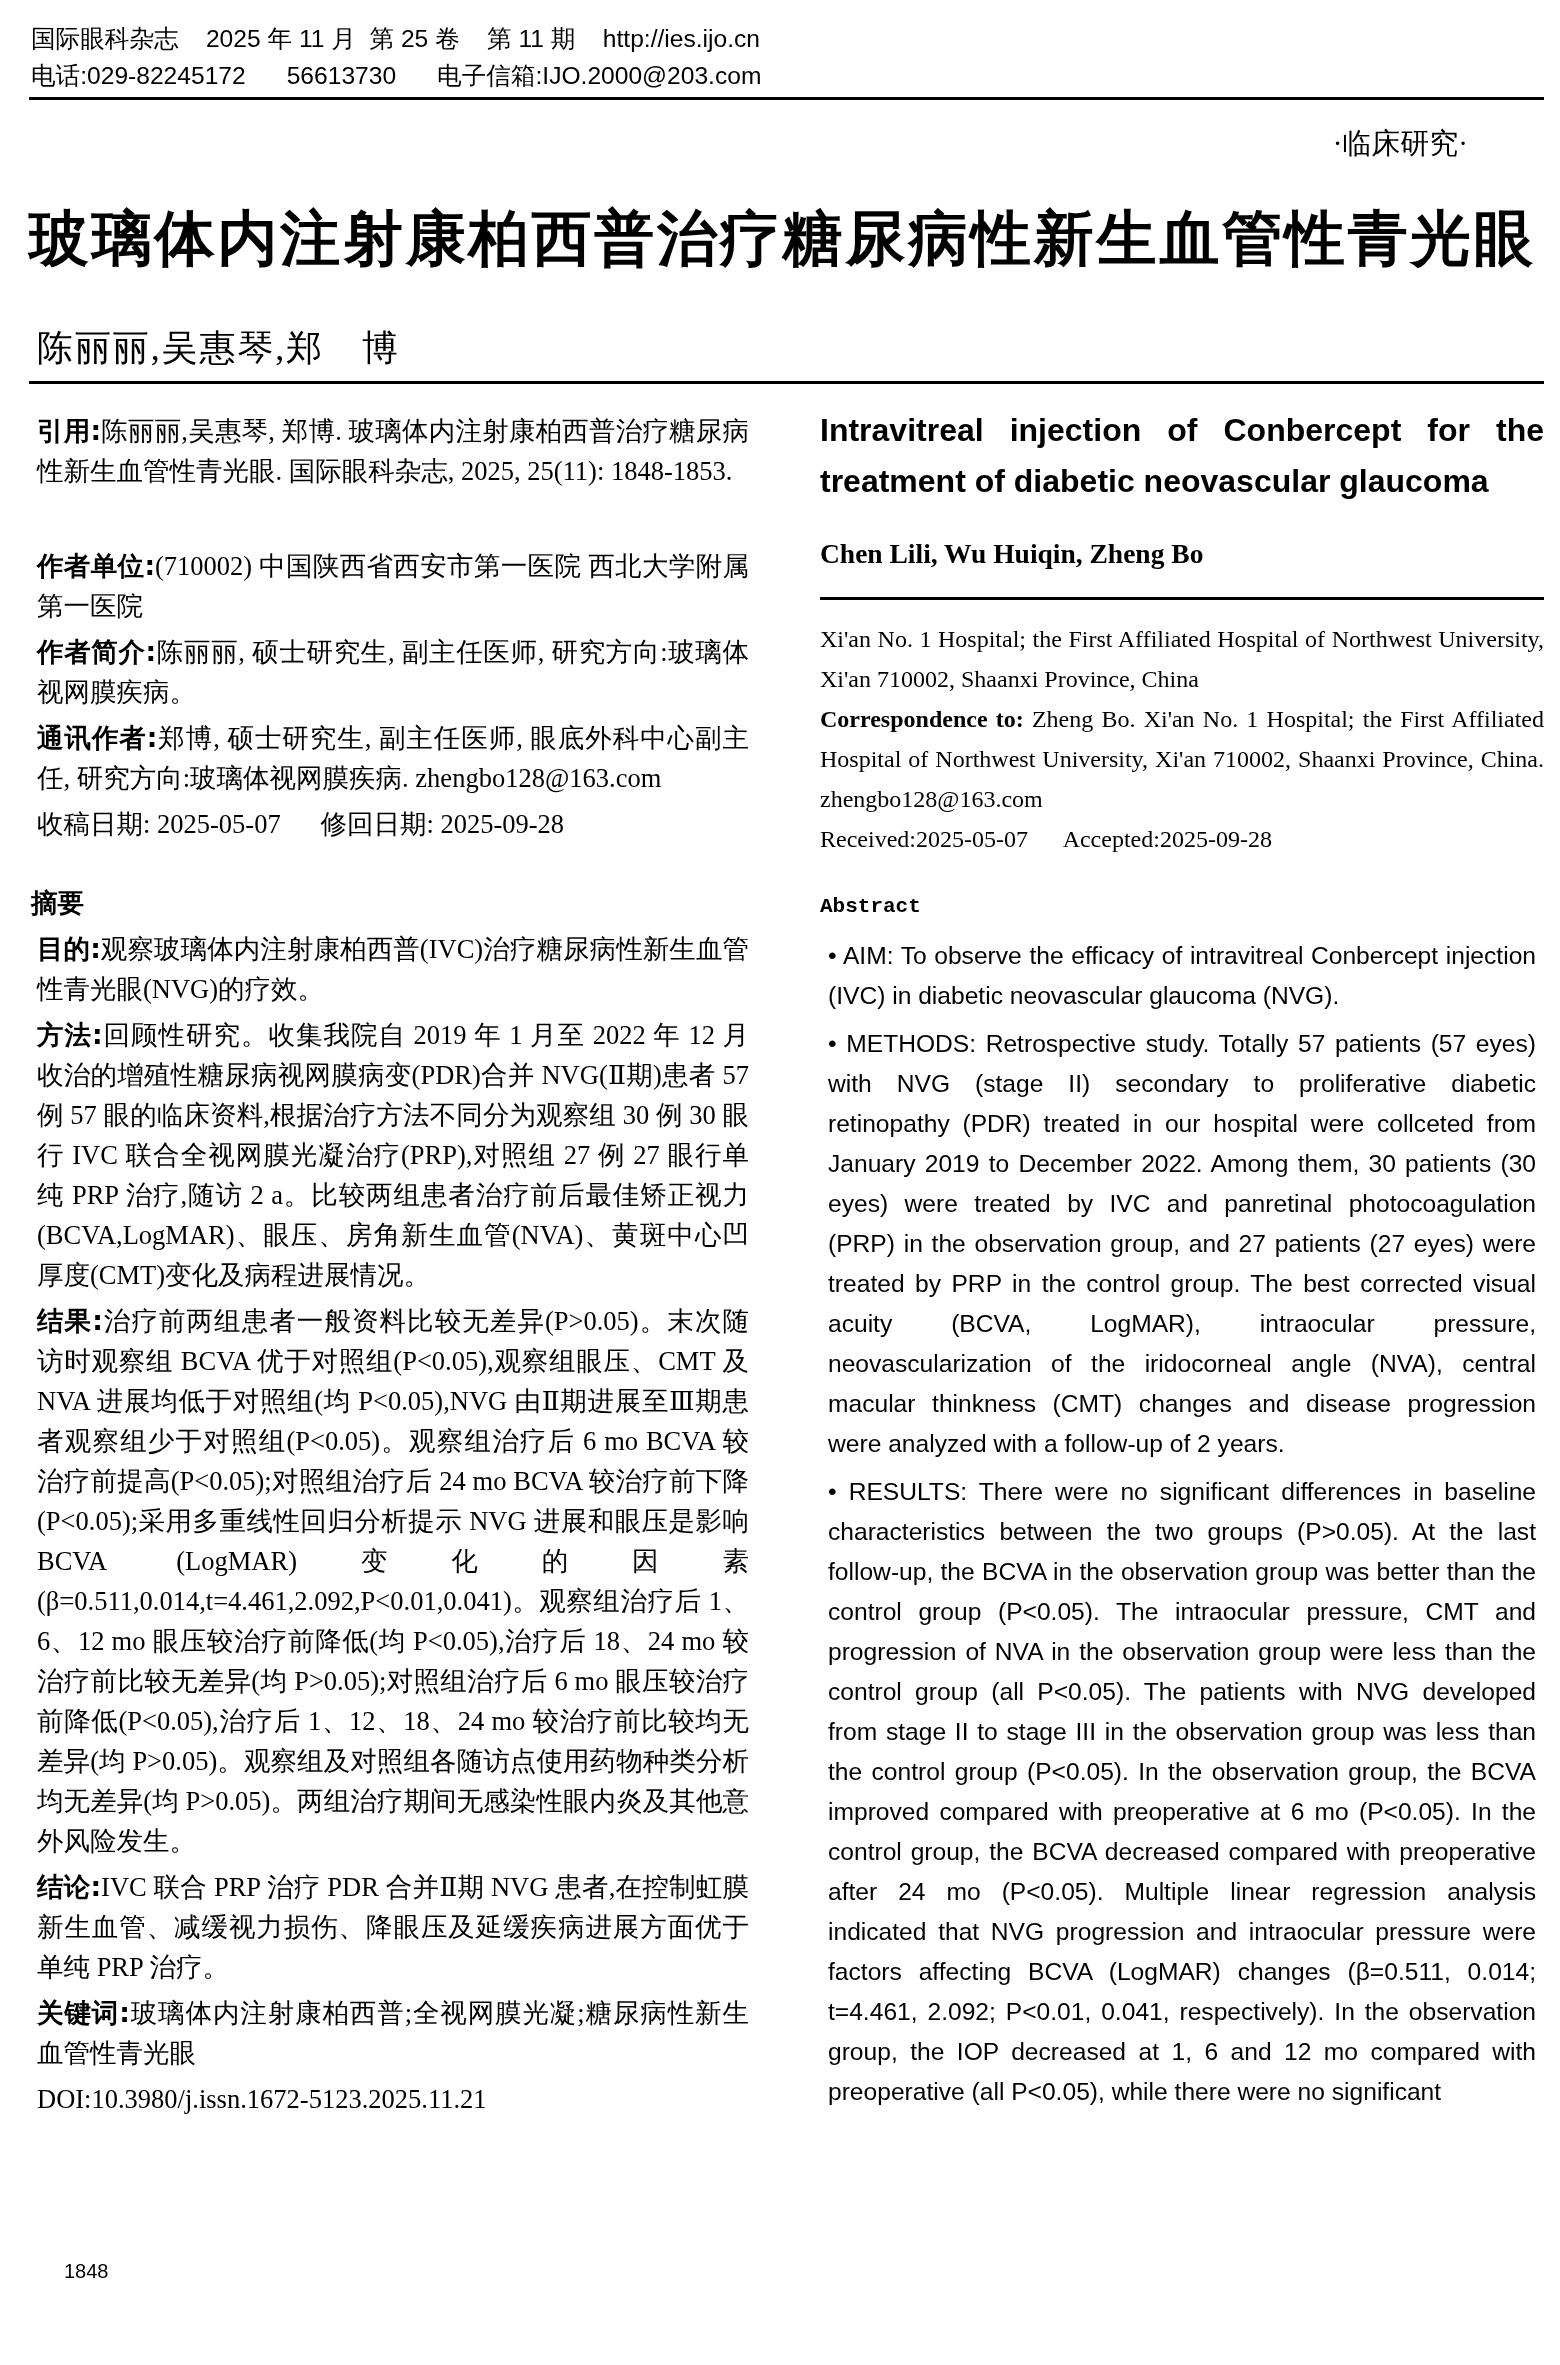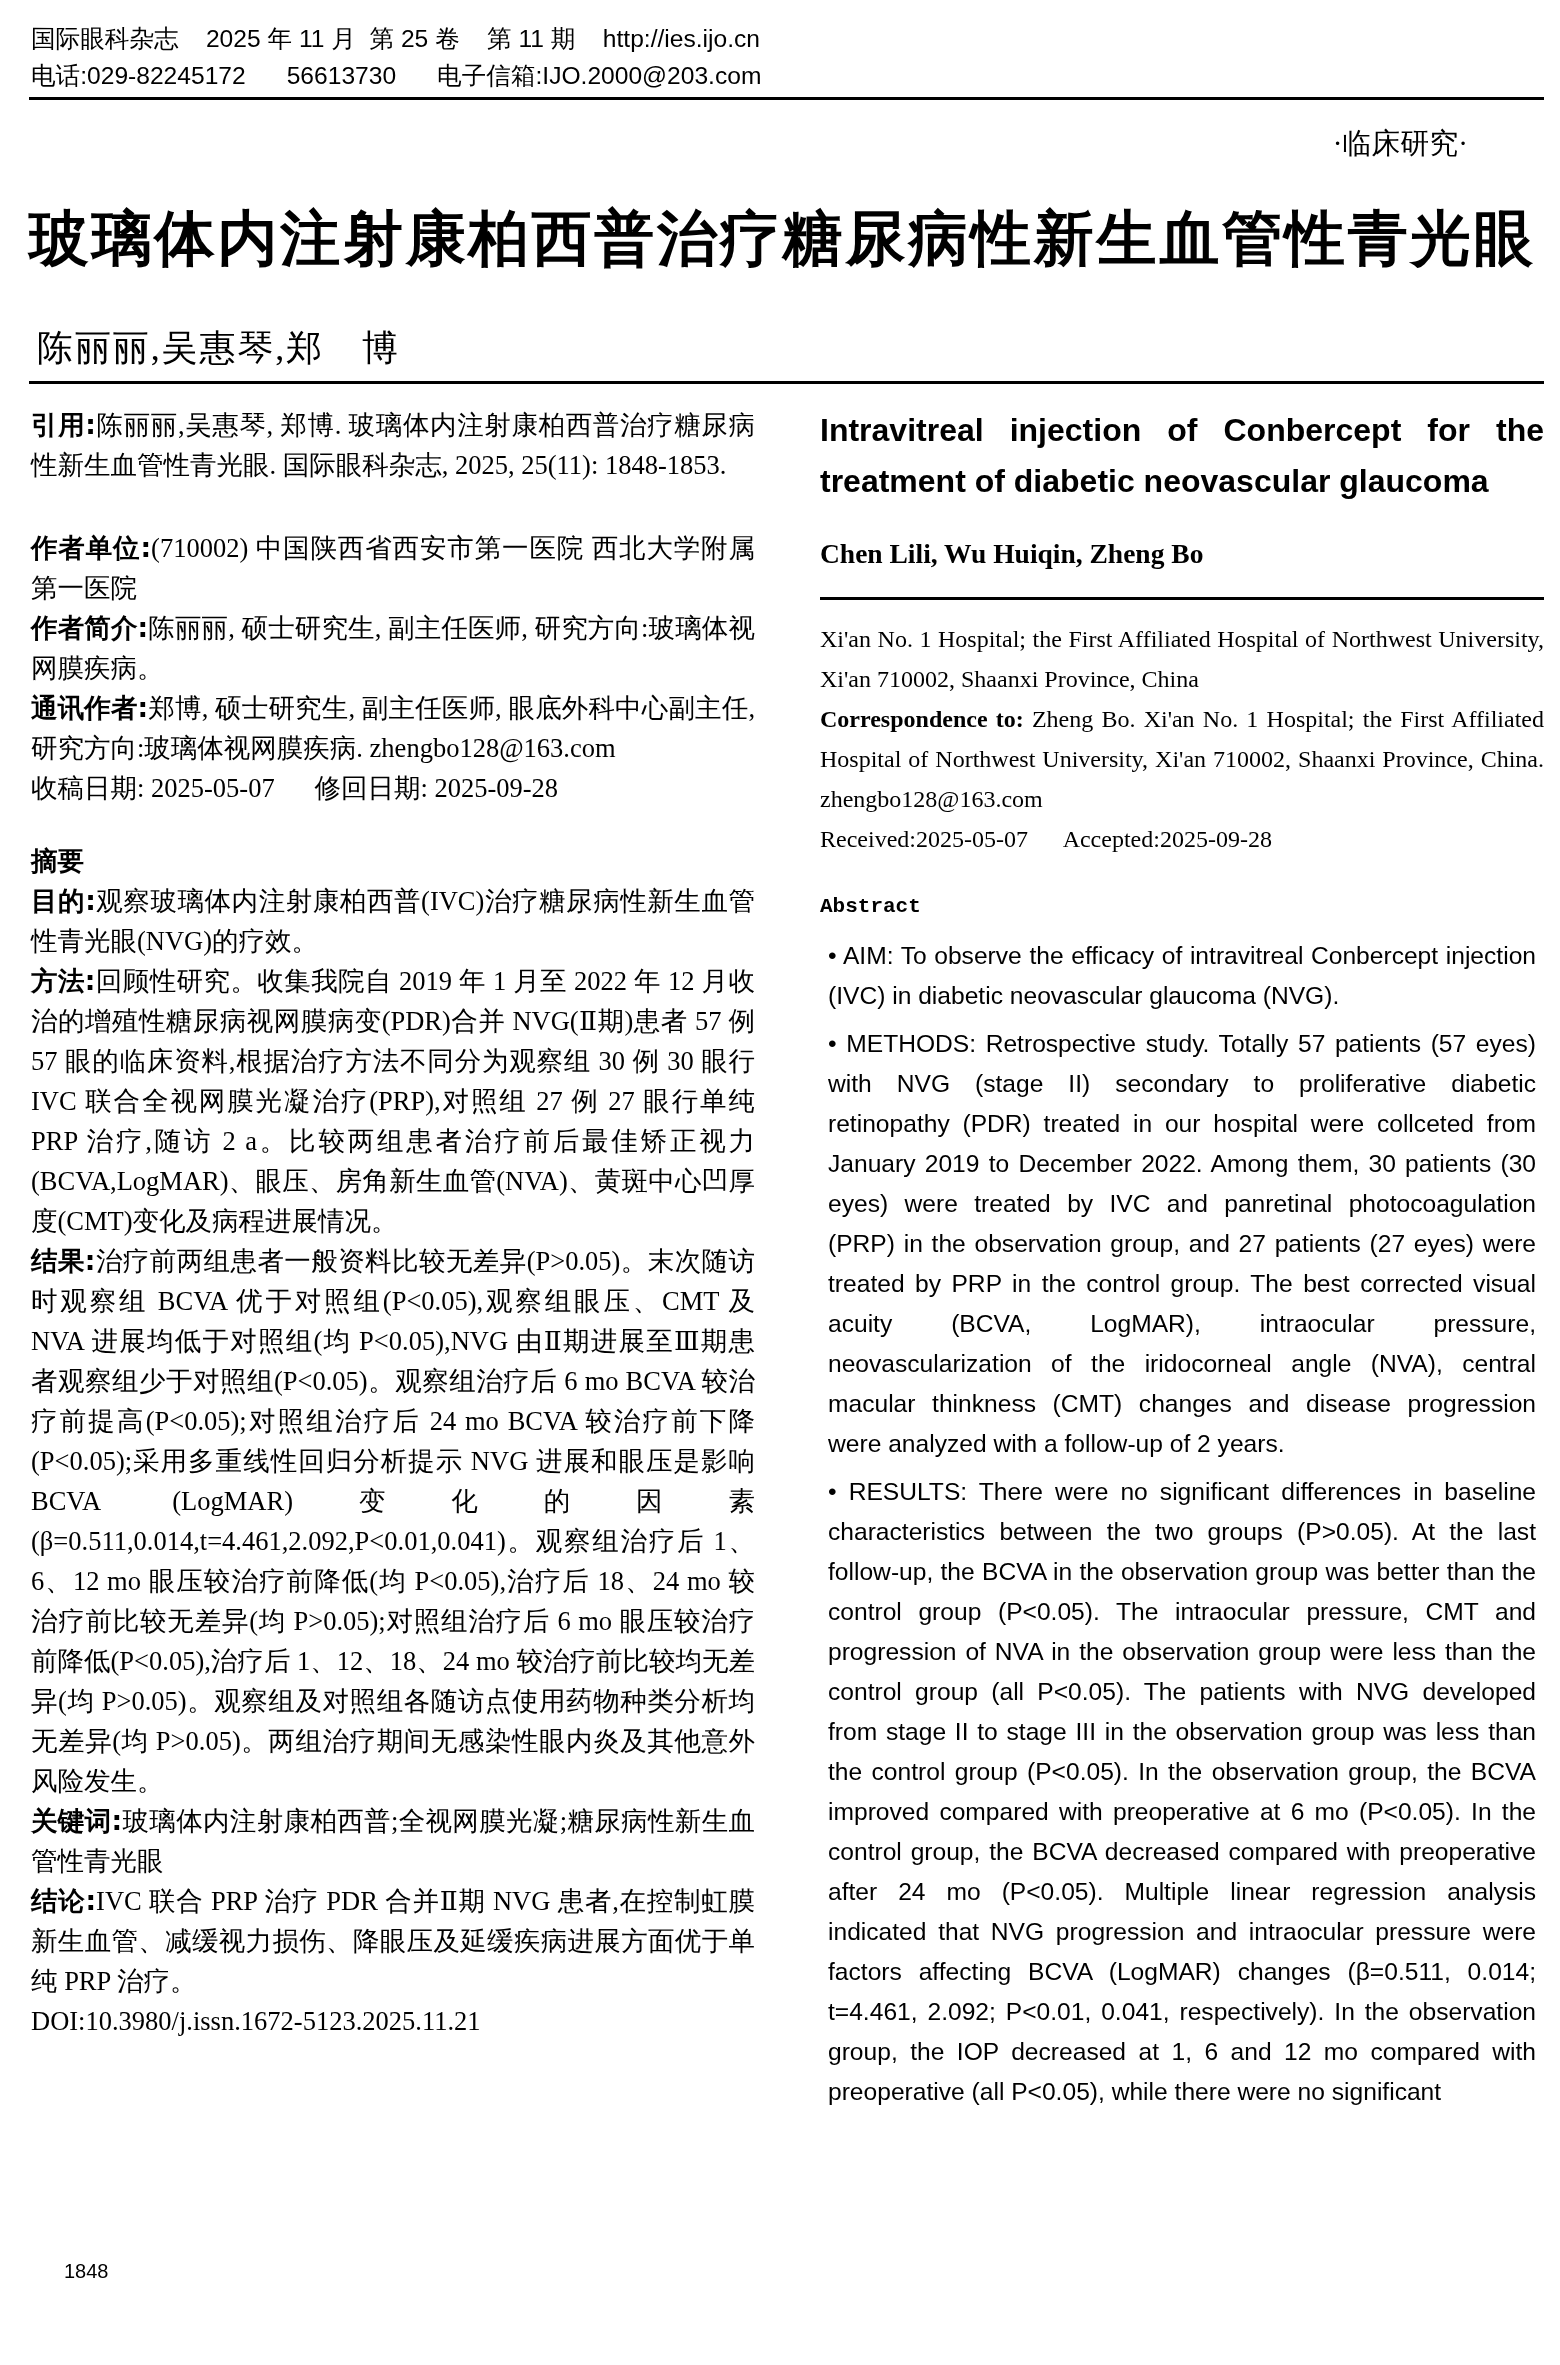--- a/index.html
+++ b/index.html
@@ -14,21 +14,21 @@
   #section-tag { position:absolute; right:92px; top:124px; font-size:29px; font-family:"Liberation Serif",serif; }
   #title { position:absolute; left:29px; top:199px; font-size:60px; font-weight:bold; letter-spacing:2.8px;
            font-family:"DejaVu Sans","Liberation Sans",sans-serif; white-space:nowrap; }
   #authors { position:absolute; left:31px; top:324px; font-size:36px; letter-spacing:1.9px; white-space:nowrap;margin-left:6px; }
   #rule-authors { left:29px; top:381px; width:1515px; height:3.3px; }
 
   .col { position:absolute; font-size:26.5px; line-height:40px; }
   #left-col { left:31px; top:405px; width:724px; }
   #right-col { left:820px; top:405px; width:724px; }
 
-  .p { margin:0; text-align:justify; text-align-last:left; }
+  .p { margin:6px; text-align:justify; text-align-last:left; }
   .lbl { font-weight:bold; font-family:"DejaVu Sans","Liberation Sans",sans-serif; }
   .gap-md { height:33px; }
   .gap-lg { height:43px; }
   .zh-abs-title { font-weight:bold; font-family:"DejaVu Sans","Liberation Sans",sans-serif; font-size:26.5px; margin:0; }
 
   #en-title { font-family:"Liberation Sans","DejaVu Sans",sans-serif; font-weight:bold; font-size:32px; line-height:51px; text-align:justify; text-align-last:left; margin:0; }
   #en-authors { font-weight:bold; font-size:27.5px; margin:0; margin-top:28px; line-height:38px; }
   #rule-right { position:relative; height:3.3px; background:#000; margin-top:24px; width:724px; }
   .aff { font-size:24px; line-height:40px; margin:0; text-align:justify; text-align-last:left; }
   .aff .lbl2 { font-weight:bold; }
@@ -54,22 +54,22 @@
   <div class="gap-lg"></div>
   <p class="p"><span class="lbl">作者单位:</span><span>(710002) 中国陕西省西安市第一医院 西北大学附属第一医院</span></p>
   <p class="p"><span class="lbl">作者简介:</span><span>陈丽丽, 硕士研究生, 副主任医师, 研究方向:玻璃体视网膜疾病。</span></p>
   <p class="p"><span class="lbl">通讯作者:</span><span>郑博, 硕士研究生, 副主任医师, 眼底外科中心副主任, 研究方向:玻璃体视网膜疾病. zhengbo128@163.com</span></p>
   <p class="p" style="white-space:pre"><span>收稿日期: 2025-05-07</span>      <span>修回日期: 2025-09-28</span></p>
   <div class="gap-md"></div>
   <p class="zh-abs-title">摘要</p>
   <p class="p"><span class="lbl">目的:</span><span>观察玻璃体内注射康柏西普(IVC)治疗糖尿病性新生血管性青光眼(NVG)的疗效。</span></p>
   <p class="p"><span class="lbl">方法:</span><span>回顾性研究。收集我院自 2019 年 1 月至 2022 年 12 月收治的增殖性糖尿病视网膜病变(PDR)合并 NVG(Ⅱ期)患者 57 例 57 眼的临床资料,根据治疗方法不同分为观察组 30 例 30 眼行 IVC 联合全视网膜光凝治疗(PRP),对照组 27 例 27 眼行单纯 PRP 治疗,随访 2 a。比较两组患者治疗前后最佳矫正视力(BCVA,LogMAR)、眼压、房角新生血管(NVA)、黄斑中心凹厚度(CMT)变化及病程进展情况。</span></p>
   <p class="p"><span class="lbl">结果:</span><span>治疗前两组患者一般资料比较无差异(P&gt;0.05)。末次随访时观察组 BCVA 优于对照组(P&lt;0.05),观察组眼压、CMT 及 NVA 进展均低于对照组(均 P&lt;0.05),NVG 由Ⅱ期进展至Ⅲ期患者观察组少于对照组(P&lt;0.05)。观察组治疗后 6 mo BCVA 较治疗前提高(P&lt;0.05);对照组治疗后 24 mo BCVA 较治疗前下降(P&lt;0.05);采用多重线性回归分析提示 NVG 进展和眼压是影响 BCVA (LogMAR)变化的因素(β=0.511,0.014,t=4.461,2.092,P&lt;0.01,0.041)。观察组治疗后 1、6、12 mo 眼压较治疗前降低(均 P&lt;0.05),治疗后 18、24 mo 较治疗前比较无差异(均 P&gt;0.05);对照组治疗后 6 mo 眼压较治疗前降低(P&lt;0.05),治疗后 1、12、18、24 mo 较治疗前比较均无差异(均 P&gt;0.05)。观察组及对照组各随访点使用药物种类分析均无差异(均 P&gt;0.05)。两组治疗期间无感染性眼内炎及其他意外风险发生。</span></p>
+  <p class="p"><span class="lbl">结论:</span><span>IVC 联合 PRP 治疗 PDR 合并Ⅱ期 NVG 患者,在控制虹膜新生血管、减缓视力损伤、降眼压及延缓疾病进展方面优于单纯 PRP 治疗。</span></p>
   <p class="p"><span class="lbl">关键词:</span><span>玻璃体内注射康柏西普;全视网膜光凝;糖尿病性新生血管性青光眼</span></p>
-  <p class="p"><span class="lbl">结论:</span><span>IVC 联合 PRP 治疗 PDR 合并Ⅱ期 NVG 患者,在控制虹膜新生血管、减缓视力损伤、降眼压及延缓疾病进展方面优于单纯 PRP 治疗。</span></p>
   <p class="p">DOI:10.3980/j.issn.1672-5123.2025.11.21</p>
 </div>
 
 <div id="right-col" class="col">
   <p id="en-title">Intravitreal injection of Conbercept for the treatment of diabetic neovascular glaucoma</p>
   <p id="en-authors">Chen Lili, Wu Huiqin, Zheng Bo</p>
   <div id="rule-right"></div>
   <div style="height:19px"></div>
   <p class="aff">Xi'an No. 1 Hospital; the First Affiliated Hospital of Northwest University, Xi'an 710002, Shaanxi Province, China</p>
   <p class="aff"><span class="lbl2">Correspondence to:</span><span> Zheng Bo. Xi'an No. 1 Hospital; the First Affiliated Hospital of Northwest University, Xi'an 710002, Shaanxi Province, China. zhengbo128@163.com</span></p>

